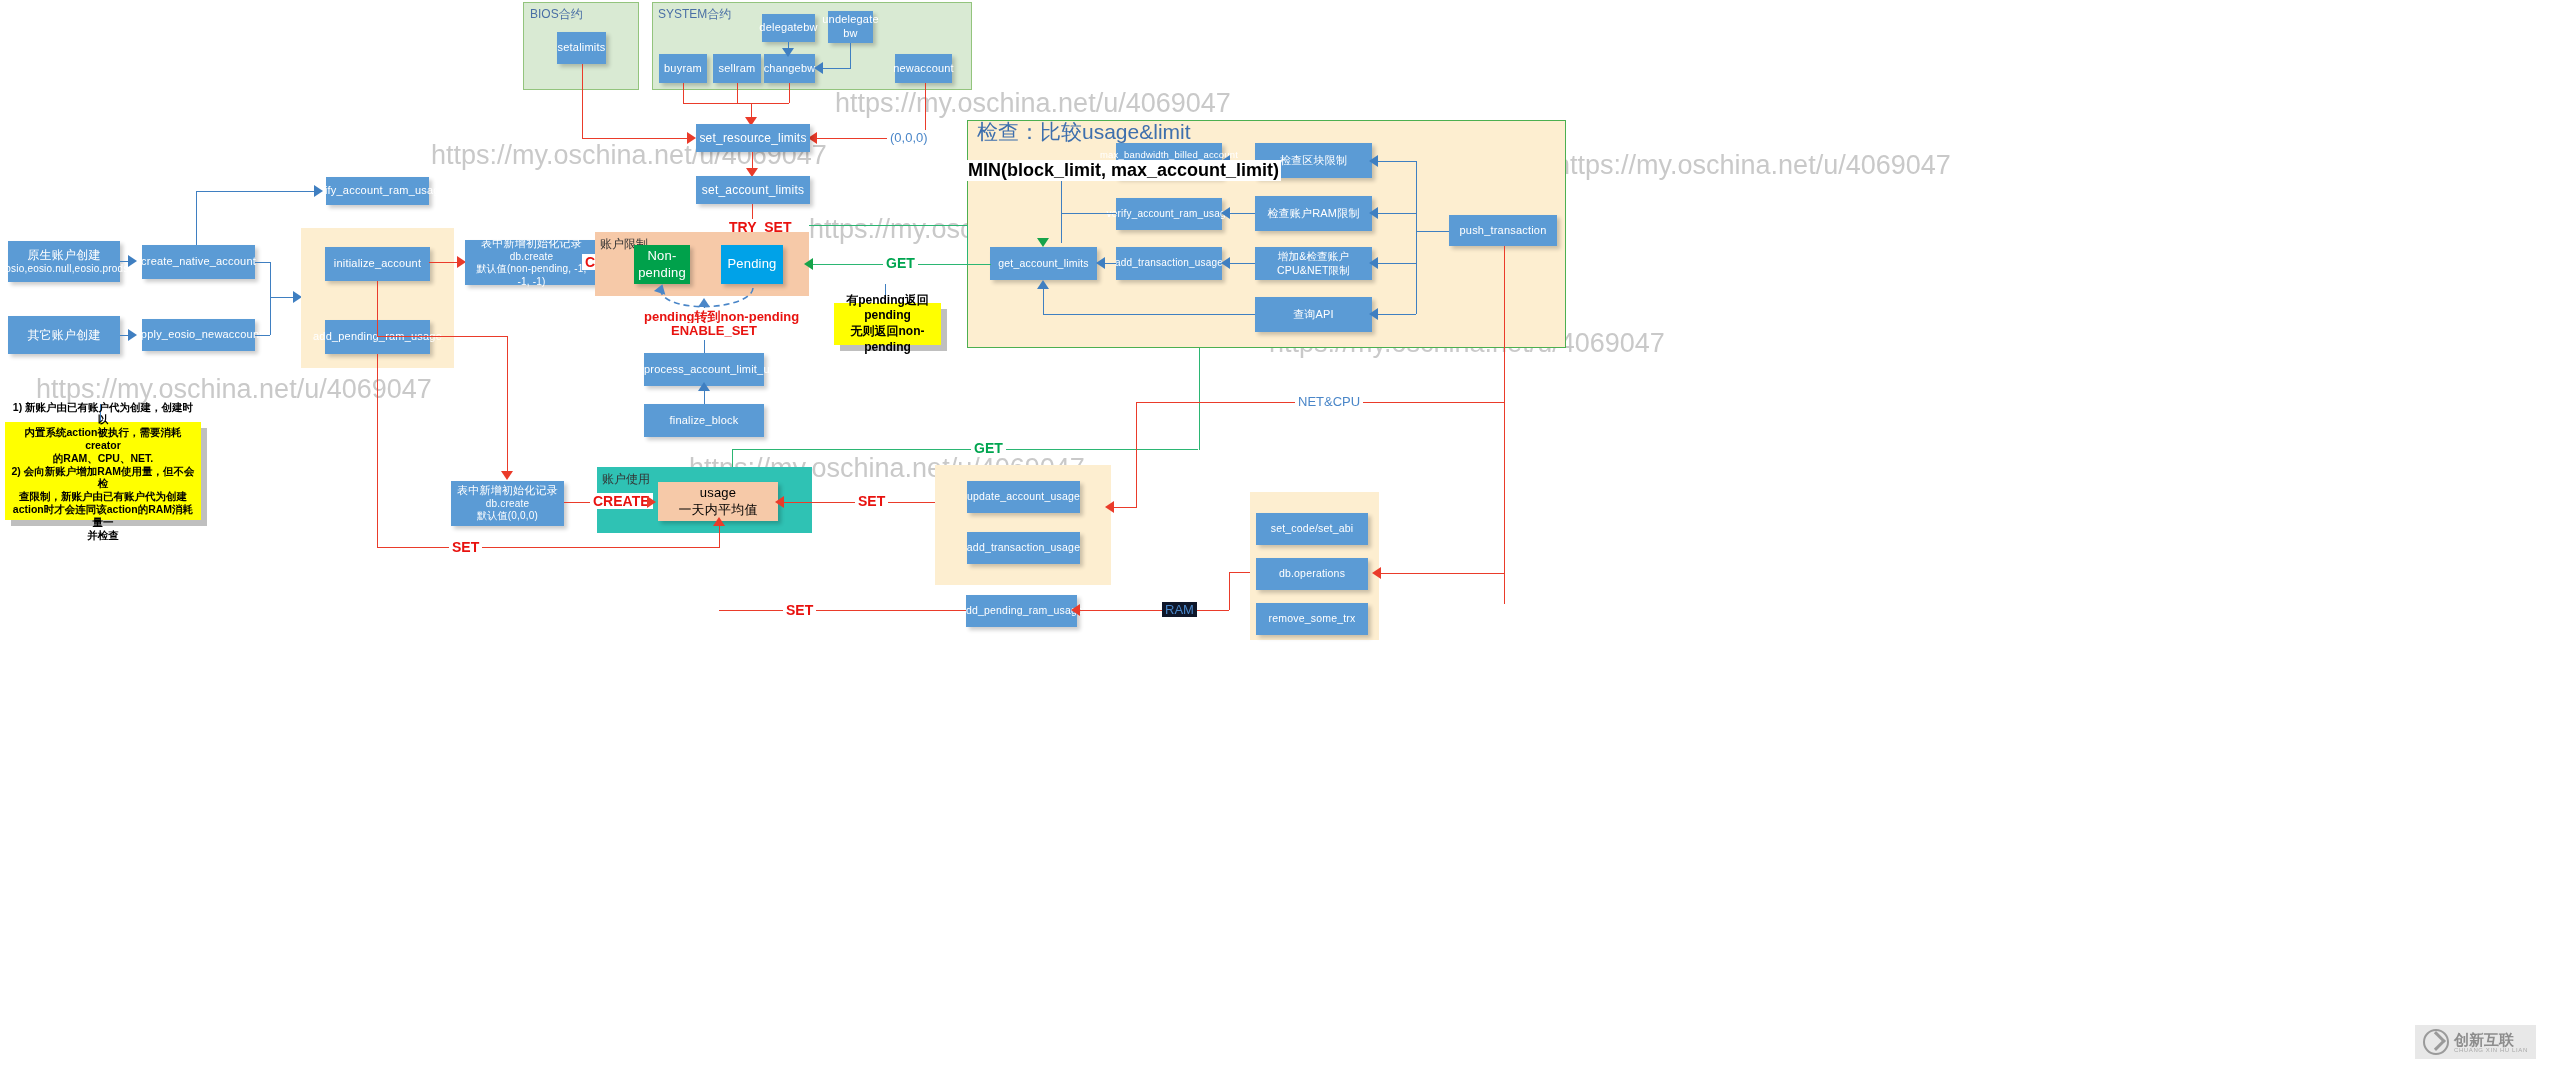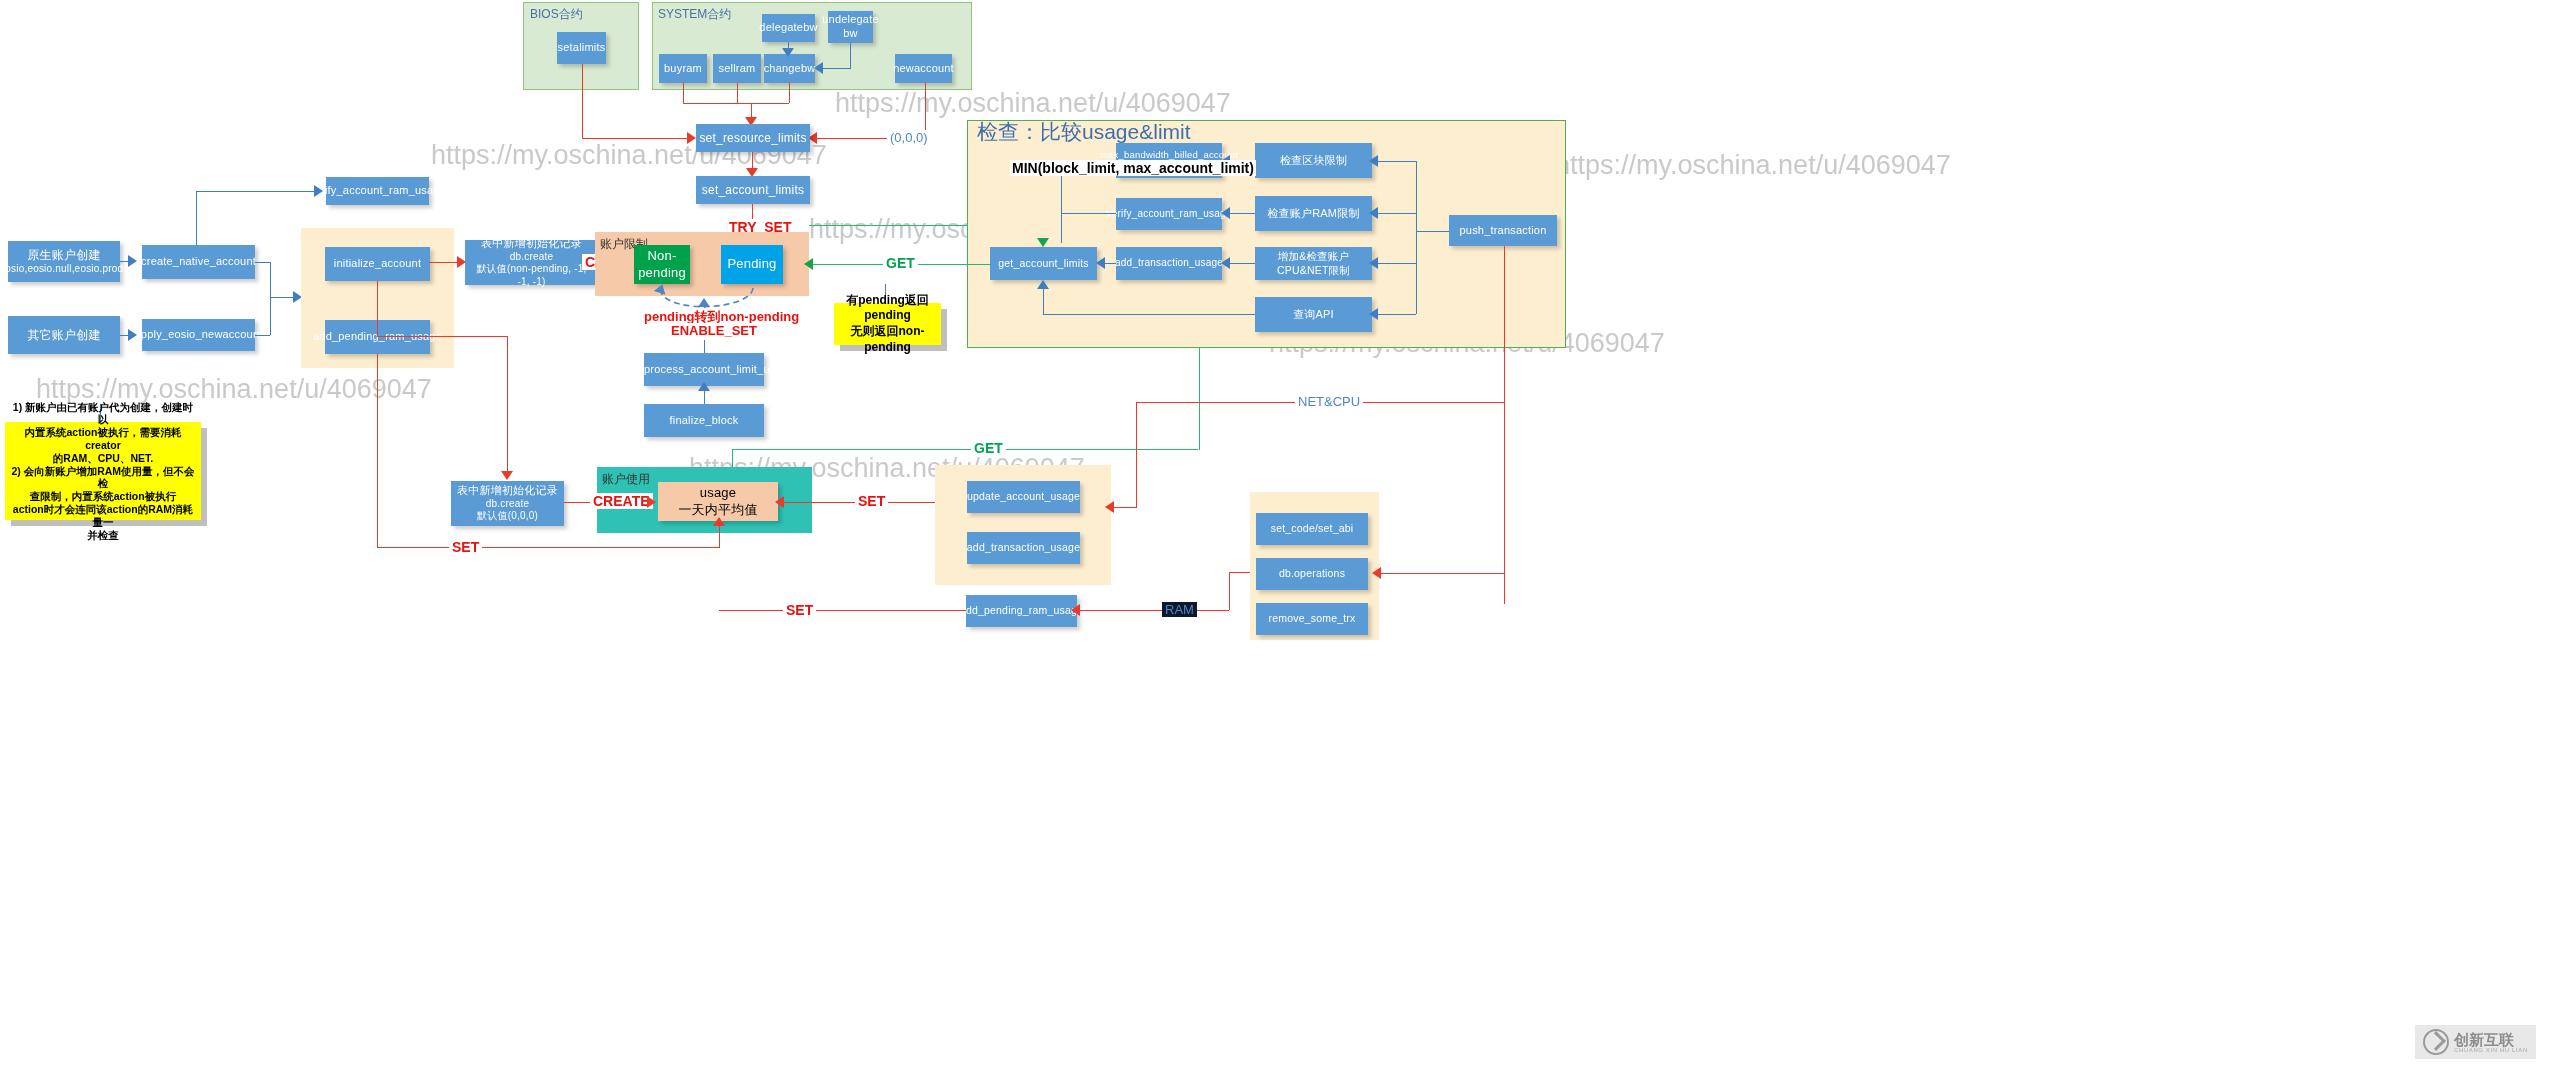--- a/index.html
+++ b/index.html
@@ -90,27 +90,26 @@
     font-size:14px;
     line-height:1.3;
     text-align:center;
     box-sizing:border-box;
     padding:4px 6px;
     box-shadow:6px 6px 0 rgba(0,0,0,0.25);
   }
 
   .minlabel{
     position:absolute;
-    font-size:14px;
+    font-size:18px;
     font-weight:bold;
     color:#000;
     background:#fff;
     white-space:nowrap;
     padding:0 2px;
-    margin-left:44px;
   }
 
   
   .wm{
     position:absolute;
     color:#c9c9c9;
     font-size:27px;
     white-space:nowrap;
     pointer-events:none;
     font-family:"Liberation Sans",sans-serif;
@@ -278,21 +277,21 @@
     <span>有pending返回pending</span>
     <span>无则返回non-pending</span>
   </div>
 
   <div class="ln v blue" style="left:100px;top:404px;height:18px;"></div>
   <div class="note" style="left:5px;top:422px;width:196px;height:98px;display:flex;flex-direction:column;justify-content:center;font-size:10.5px;line-height:1.22;">
     <span>1) 新账户由已有账户代为创建，创建时以</span>
     <span>内置系统action被执行，需要消耗creator</span>
     <span>的RAM、CPU、NET.</span>
     <span>2) 会向新账户增加RAM使用量，但不会检</span>
-    <span>查限制，内置系统action被执行</span>
+    <span>查限制，新账户由已有账户代为创建</span>
     <span>action时才会连同该action的RAM消耗量一</span>
     <span>并检查</span>
   </div>
 
   <div class="grp grp-cream-b" style="left:967px;top:120px;width:599px;height:228px;"></div>
   <div class="grp-title" style="left:977px;top:118px;">检查：比较usage&amp;limit</div>
 
   <div class="node" style="left:1116px;top:143px;width:106px;height:35px;flex-direction:column;font-size:9.5px;">
     <span class="ml">max_bandwidth_billed_account</span>
     <span class="ml">s_can_pay</span>

